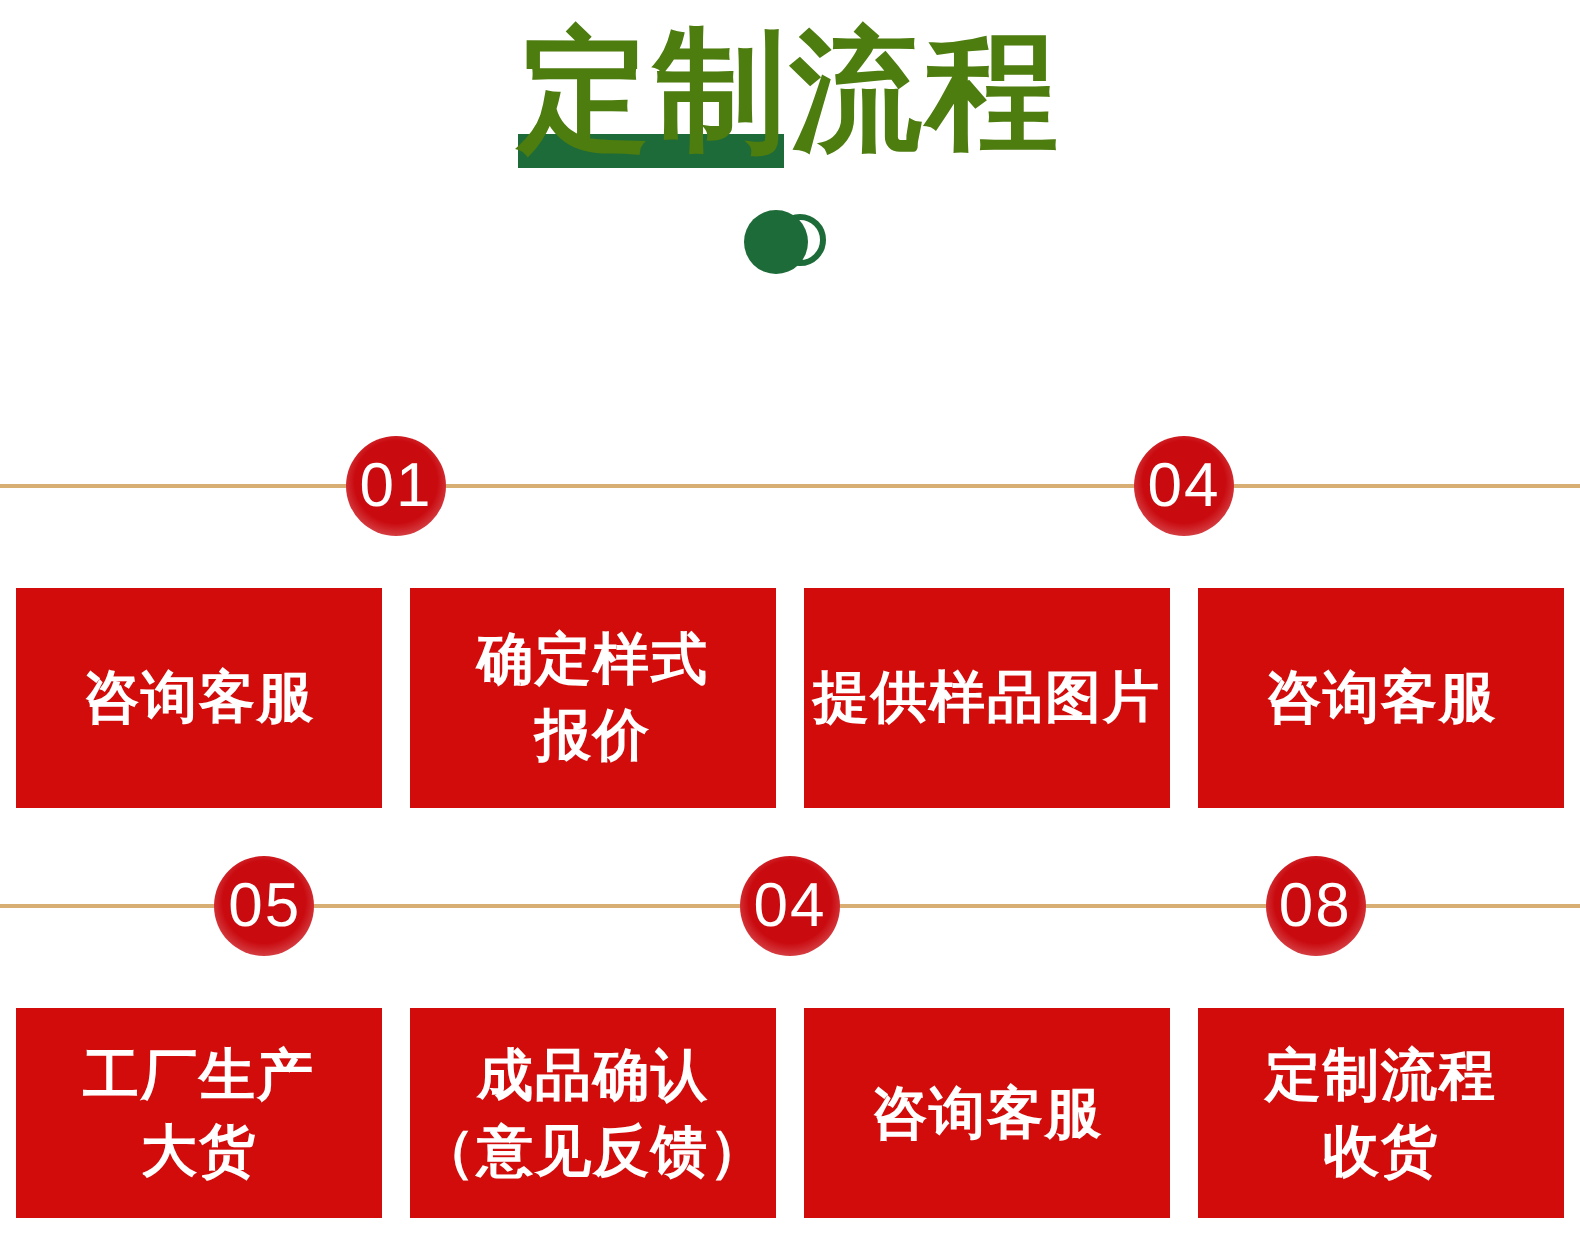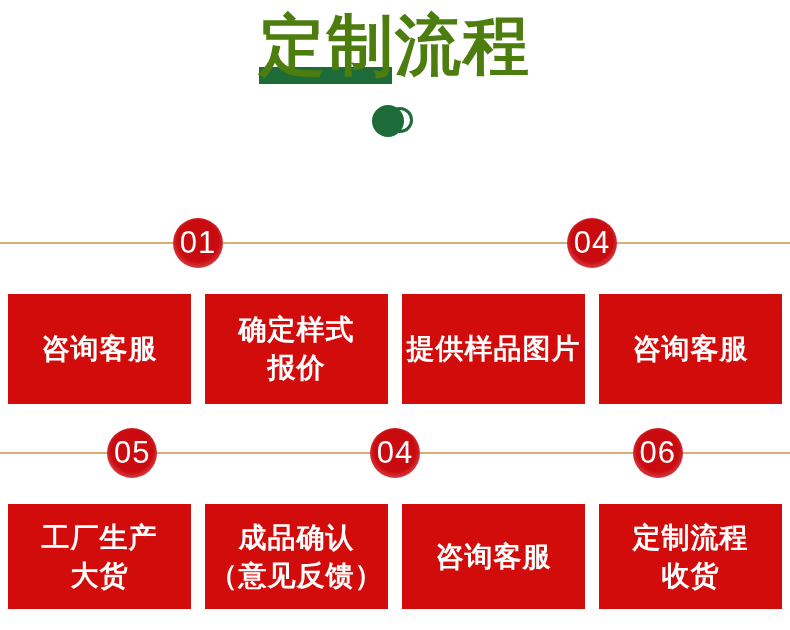--- a/index.html
+++ b/index.html
@@ -155,21 +155,21 @@
   <section class="row row-2">
     <div class="connector-line"></div>
     <div class="badges">
       <div class="badge-col">
           <div class="badge">05</div>
         </div>
       <div class="badge-col">
           <div class="badge">04</div>
         </div>
       <div class="badge-col">
-          <div class="badge">06</div>
+          <div class="badge">08</div>
         </div>
     </div>
     <div class="boxes">
       <div class="box"><span>工厂生产
 大货</span></div>
       <div class="box"><span>成品确认
 （意见反馈）</span></div>
       <div class="box"><span>咨询客服</span></div>
       <div class="box"><span>定制流程
 收货</span></div>

